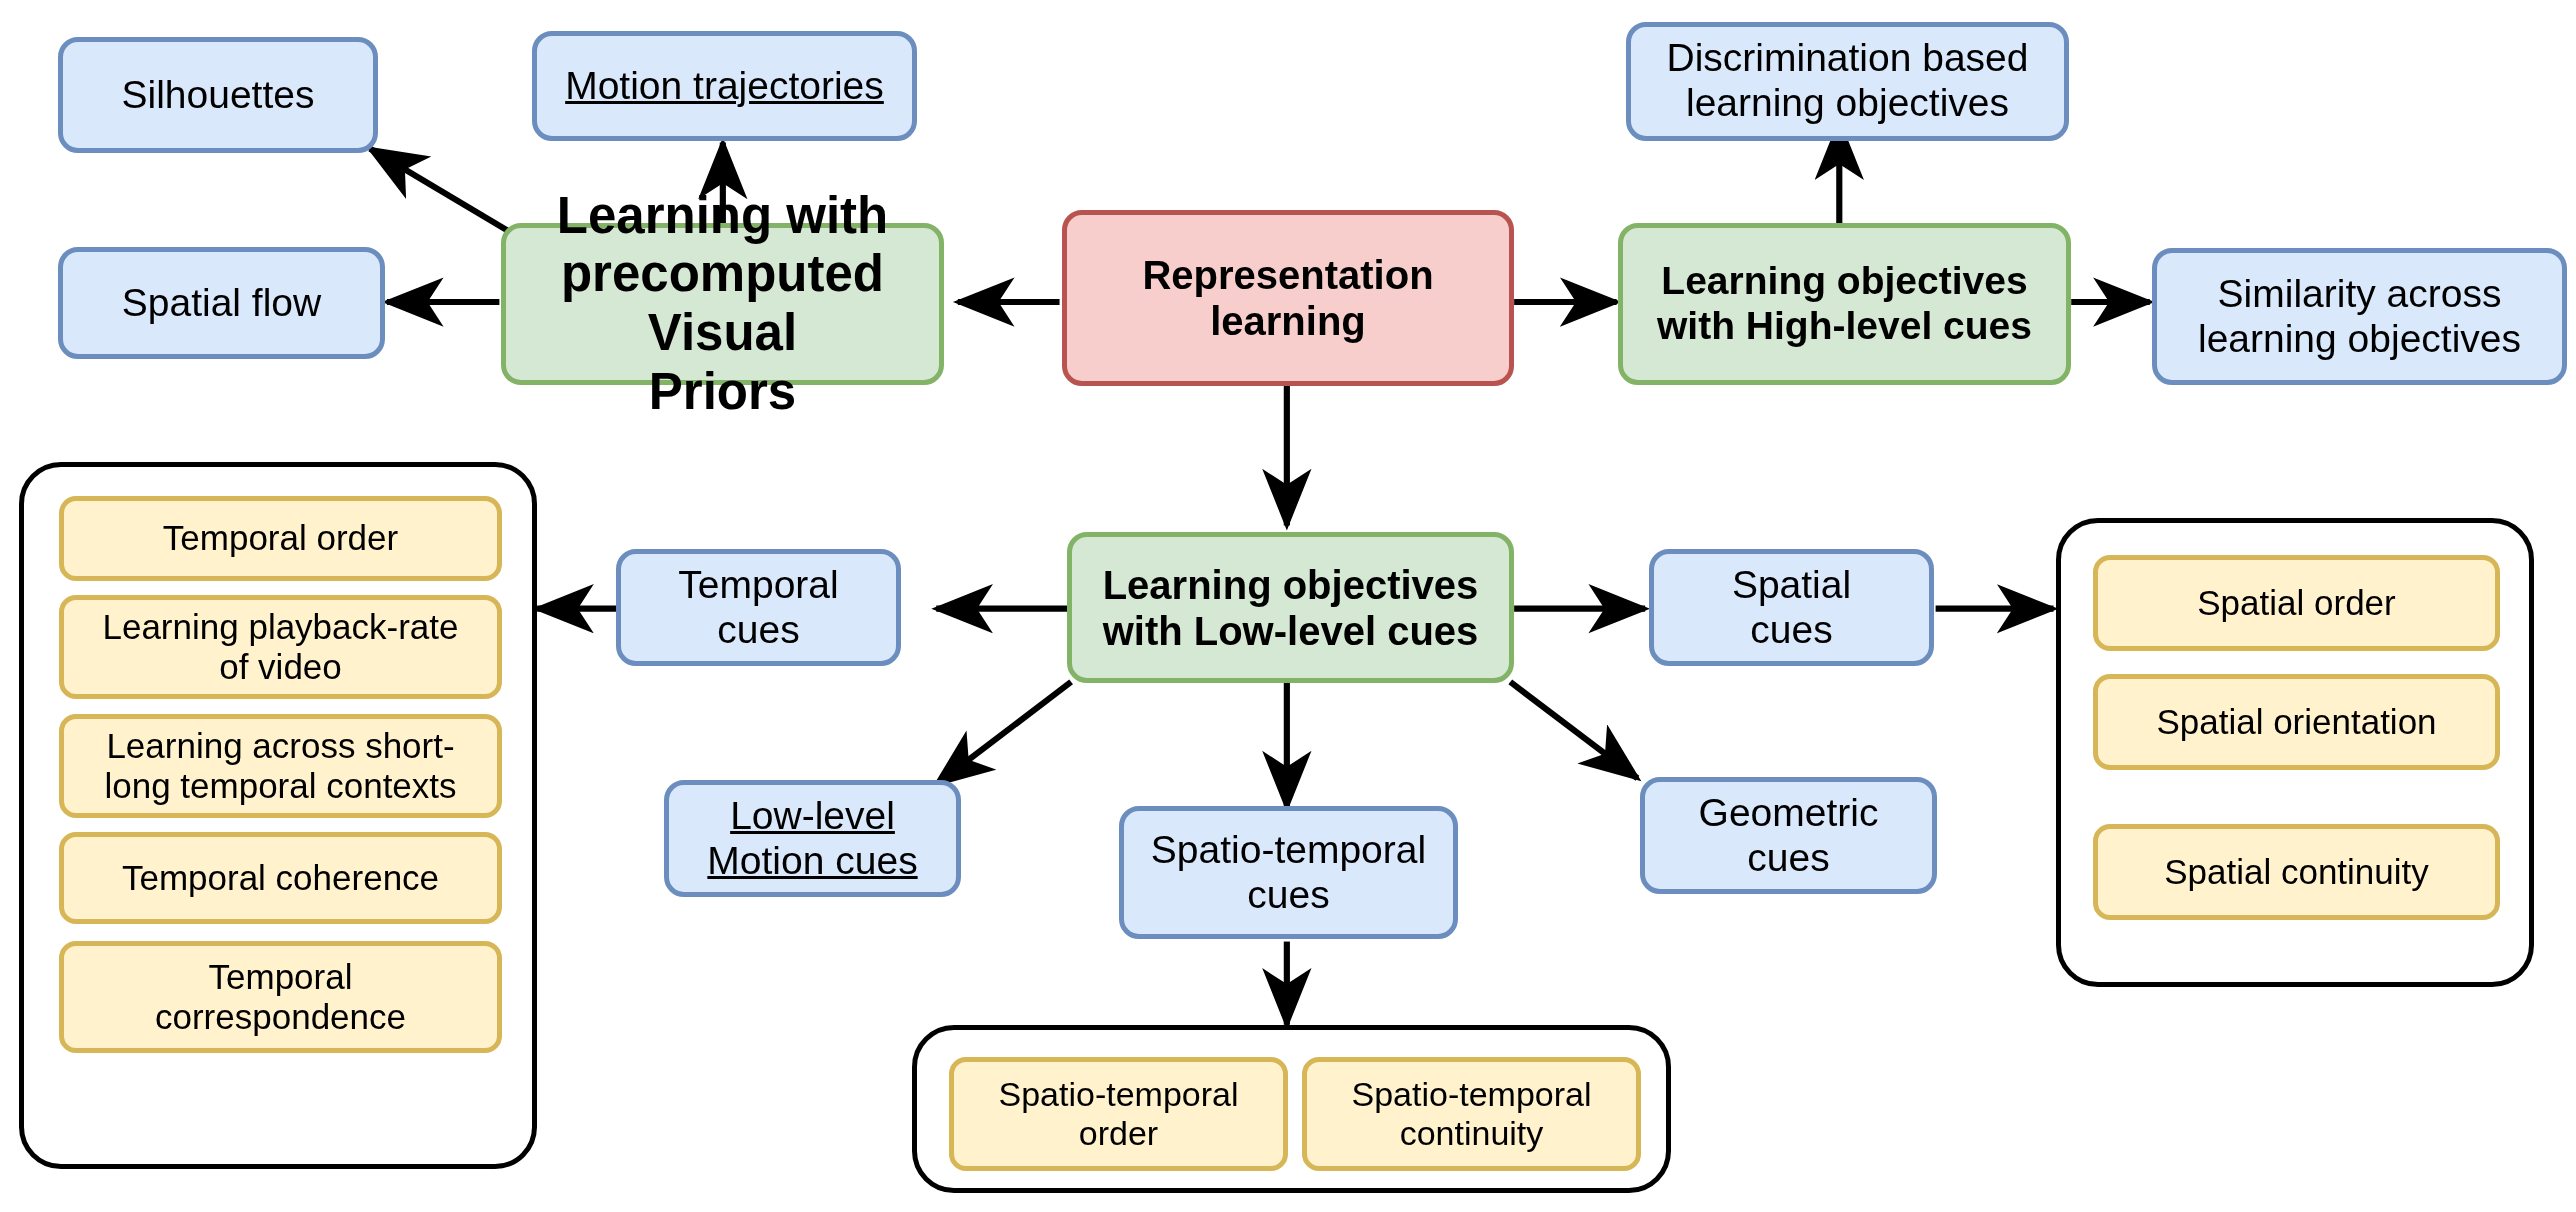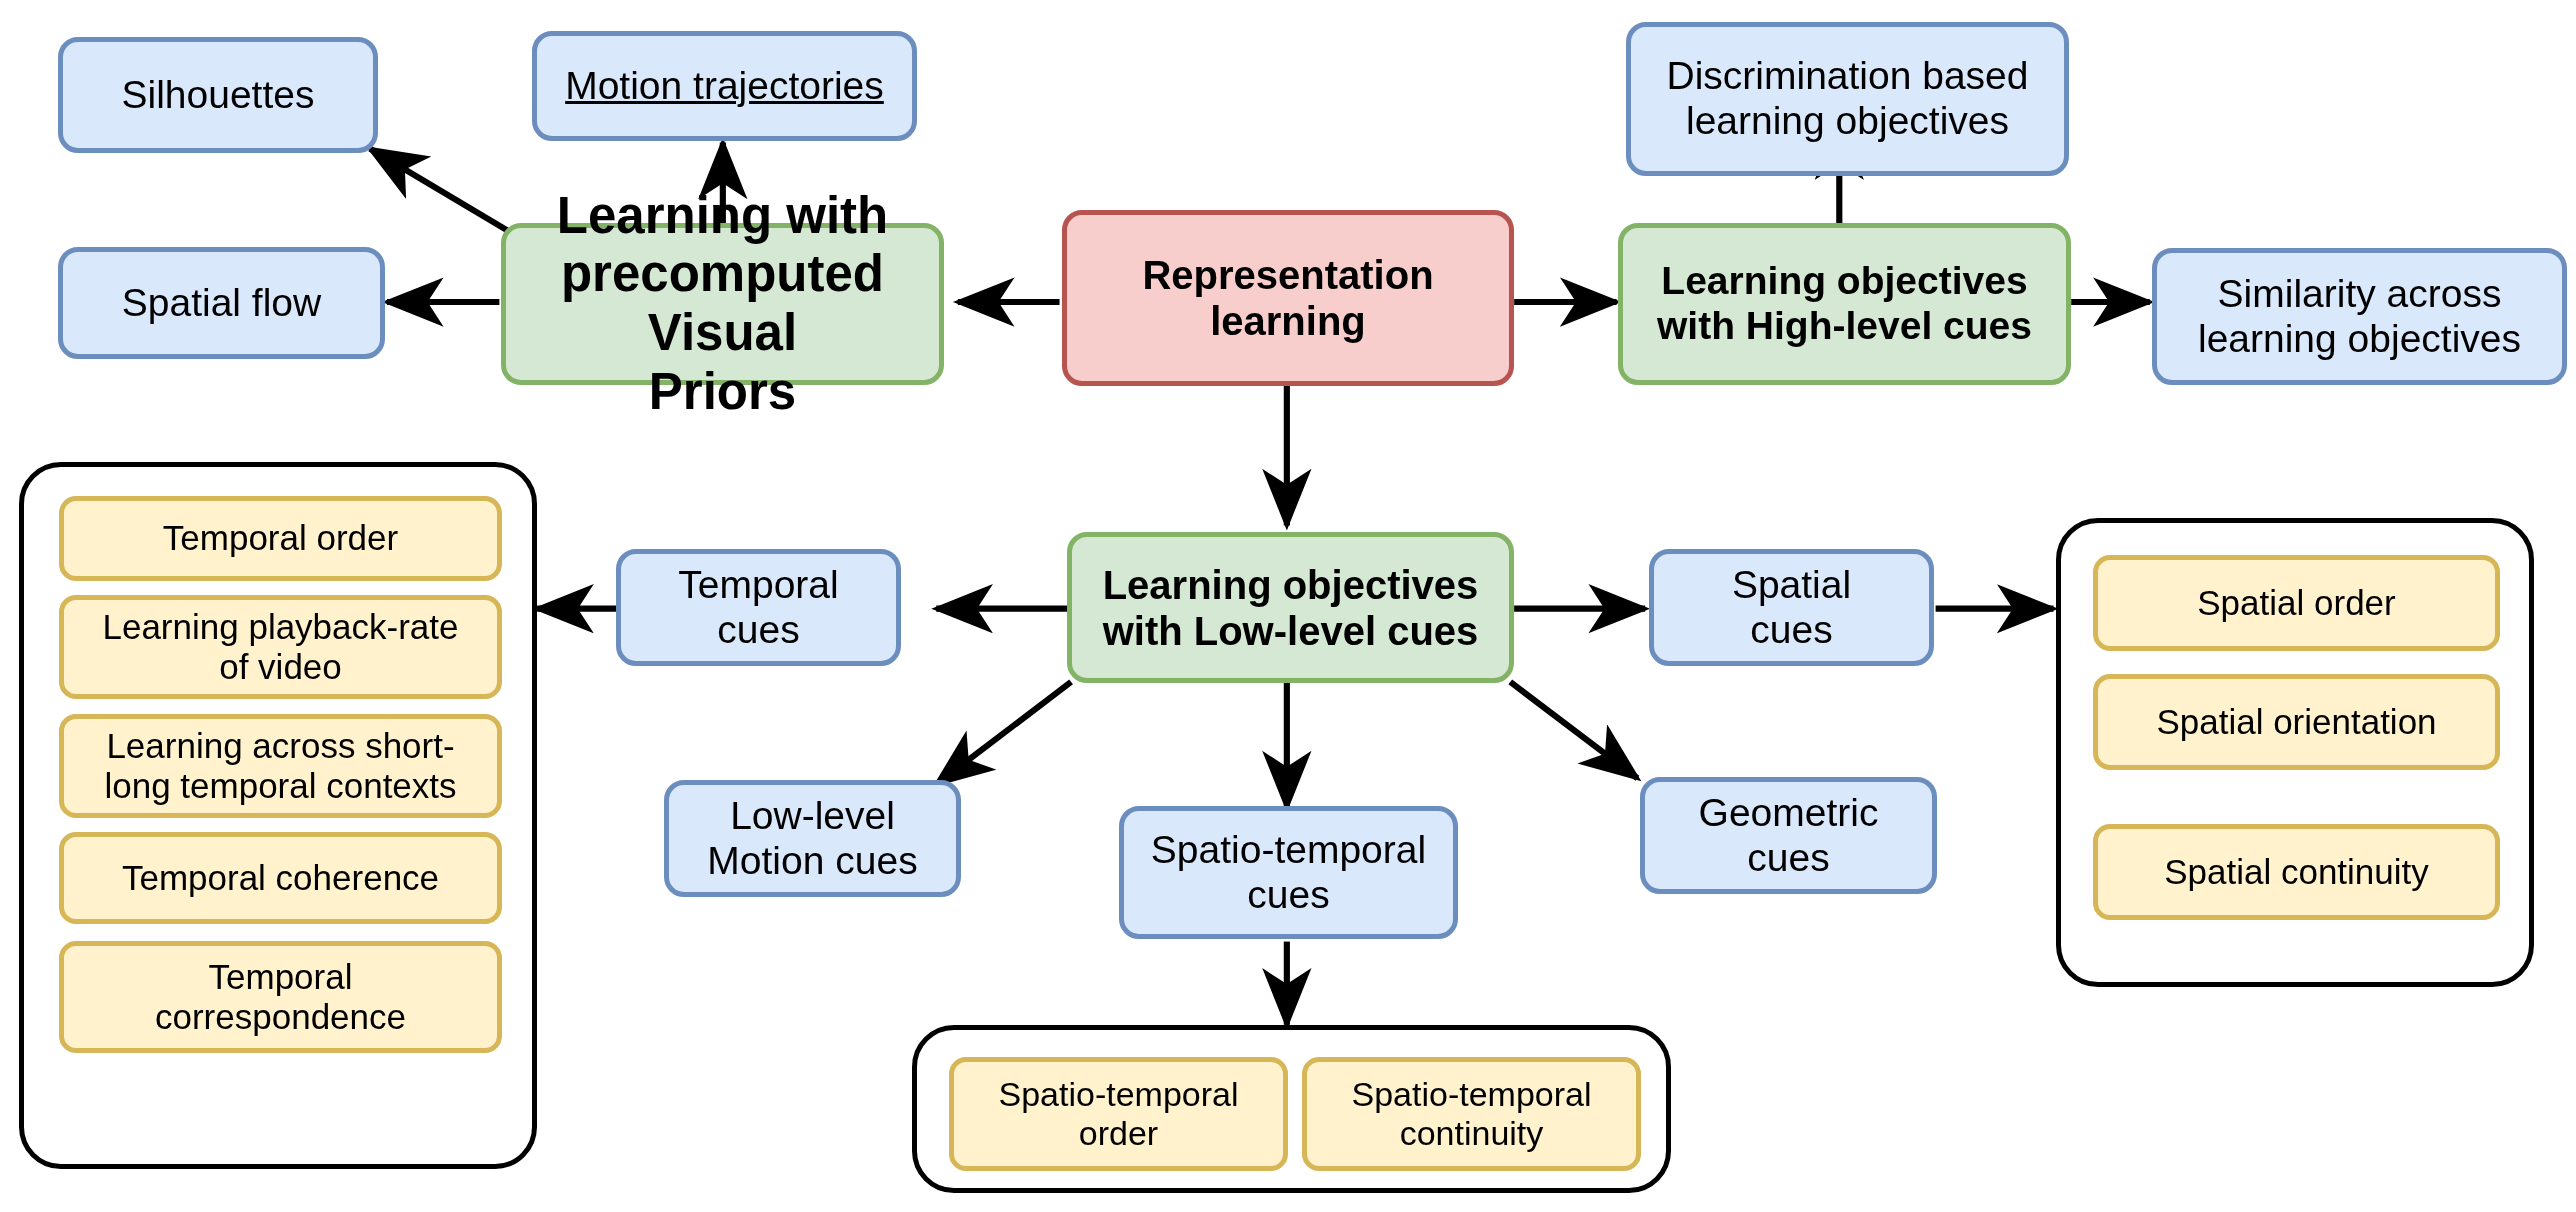--- a/index.html
+++ b/index.html
@@ -123,36 +123,36 @@
   <div class="node green f56" style="left:501px; top:223px; width:443px; height:162px;">Learning with
 precomputed Visual
 Priors</div>
 
   <div class="node red f62" style="left:1062px; top:210px; width:452px; height:176px; font-size:40px;">Representation
 learning</div>
 
   <div class="node green f50" style="left:1618px; top:223px; width:453px; height:162px;">Learning objectives
 with High-level cues</div>
 
-  <div class="node blue f50" style="left:1626px; top:21.6px; width:443px; height:154px;">Discrimination based
+  <div class="node blue f50" style="left:1626px; top:21.6px; width:443px; height:119px;">Discrimination based
 learning objectives</div>
 
   <div class="node blue f50" style="left:2152px; top:248px; width:415px; height:137px;">Similarity across
 learning objectives</div>
 
   <div class="node green f52" style="left:1067px; top:532px; width:447px; height:151px; font-size:40px;">Learning objectives
 with Low-level cues</div>
 
   <div class="node blue f50" style="left:616px; top:549px; width:285px; height:117px;">Temporal
 cues</div>
 
   <div class="node blue f50" style="left:1649px; top:549px; width:285px; height:117px;">Spatial
 cues</div>
 
-  <div class="node blue f50" style="left:664px; top:780px; width:297px; height:117px;">Low-level
+  <div class="node blue f50" style="left:664px; top:780px; width:297px; height:117px;text-decoration:underline;">Low-level
 Motion cues</div>
 
   <div class="node blue f50" style="left:1119px; top:806px; width:339px; height:133px;">Spatio-temporal
 cues</div>
 
   <div class="node blue f50" style="left:1640px; top:777px; width:297px; height:117px;">Geometric
 cues</div>
 
   <div class="group" style="left:19px; top:462px; width:518px; height:707px;">
     <div class="node yellow f46" style="left:35px; top:29px; width:443px; height:85px;">Temporal order</div>

